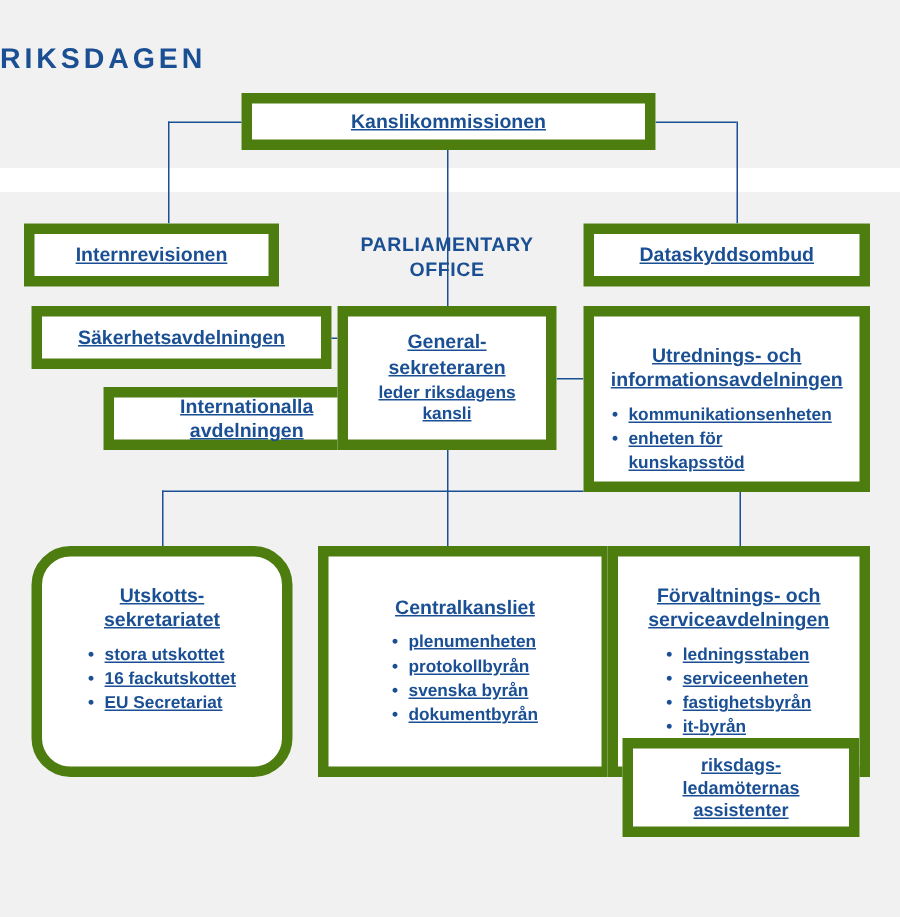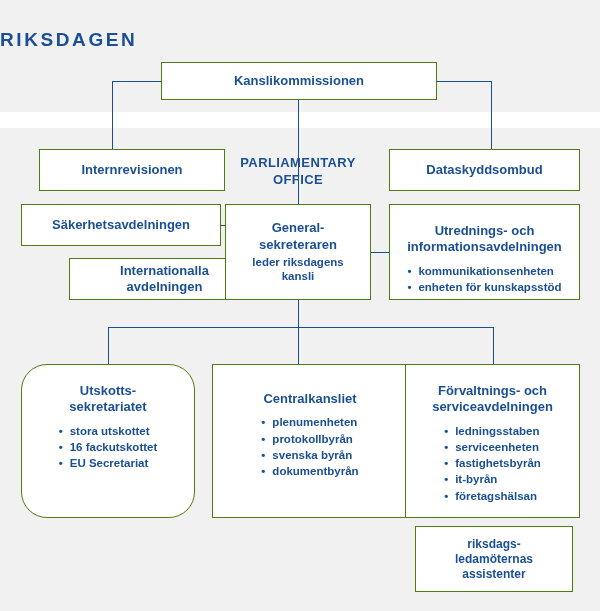--- a/index.html
+++ b/index.html
@@ -18,26 +18,27 @@
   
   .conn{position:absolute;background:#1a4f93;}
   .conn.h{height:1px;}
   .conn.v{width:1px;}
 
   
   .node{
     position:absolute;
     box-sizing:border-box;
     background:#ffffff;
-    border:1px solid #4d7c0f;
+    border:7px solid #4d7c0f;
     display:flex;
     flex-direction:column;
     justify-content:center;
     align-items:center;
     text-align:center;
+    text-decoration:underline;
   }
   .node .title{
     font-weight:bold;
     font-size:13px;
     line-height:1.25;
     color:#1a4f93;
     padding:0 8px;
   }
   .node .subtitle{
     font-weight:bold;
@@ -113,21 +114,21 @@
 
   <div class="node" style="left:161px;top:62px;width:276px;height:38px;">
     <div class="title">Kanslikommissionen</div>
   </div>
 
   <div class="free-label" style="left:225px;top:155px;width:146px;">
     <div>PARLIAMENTARY</div>
     <div>OFFICE</div>
   </div>
 
-  <div class="node" style="left:39px;top:149px;width:186px;height:42px;">
+  <div class="node" style="left:16px;top:149px;width:170px;height:42px;">
     <div class="title">Internrevisionen</div>
   </div>
 
   <div class="node" style="left:389px;top:149px;width:191px;height:42px;">
     <div class="title">Dataskyddsombud</div>
   </div>
 
   <div class="node" style="left:21px;top:204px;width:200px;height:42px;">
     <div class="title">Säkerhetsavdelningen</div>
   </div>
@@ -143,21 +144,21 @@
     <div class="title">
       <div>General-</div>
       <div>sekreteraren</div>
     </div>
     <div class="subtitle">
       <div>leder riksdagens</div>
       <div>kansli</div>
     </div>
   </div>
 
-  <div class="node with-list" style="left:389px;top:204px;width:191px;height:96px;align-items:center;">
+  <div class="node with-list" style="left:389px;top:204px;width:191px;height:124px;align-items:center;">
     <div class="title">
       <div>Utrednings- och</div>
       <div>informationsavdelningen</div>
     </div>
     <ul>
         <li>kommunikationsenheten</li>
         <li>enheten för kunskapsstöd</li>
       </ul>
   </div>
 
@@ -190,21 +191,21 @@
     </div>
     <ul>
         <li>ledningsstaben</li>
         <li>serviceenheten</li>
         <li>fastighetsbyrån</li>
         <li>it-byrån</li>
         <li>företagshälsan</li>
       </ul>
   </div>
 
-  <div class="node" style="left:415px;top:526px;width:158px;height:66px;">
+  <div class="node" style="left:415px;top:492px;width:158px;height:66px;">
     <div class="title" style="font-size:12px;">
       <div>riksdags-</div>
       <div>ledamöternas</div>
       <div>assistenter</div>
     </div>
   </div>
 
 </div>
 
 </body></html>

